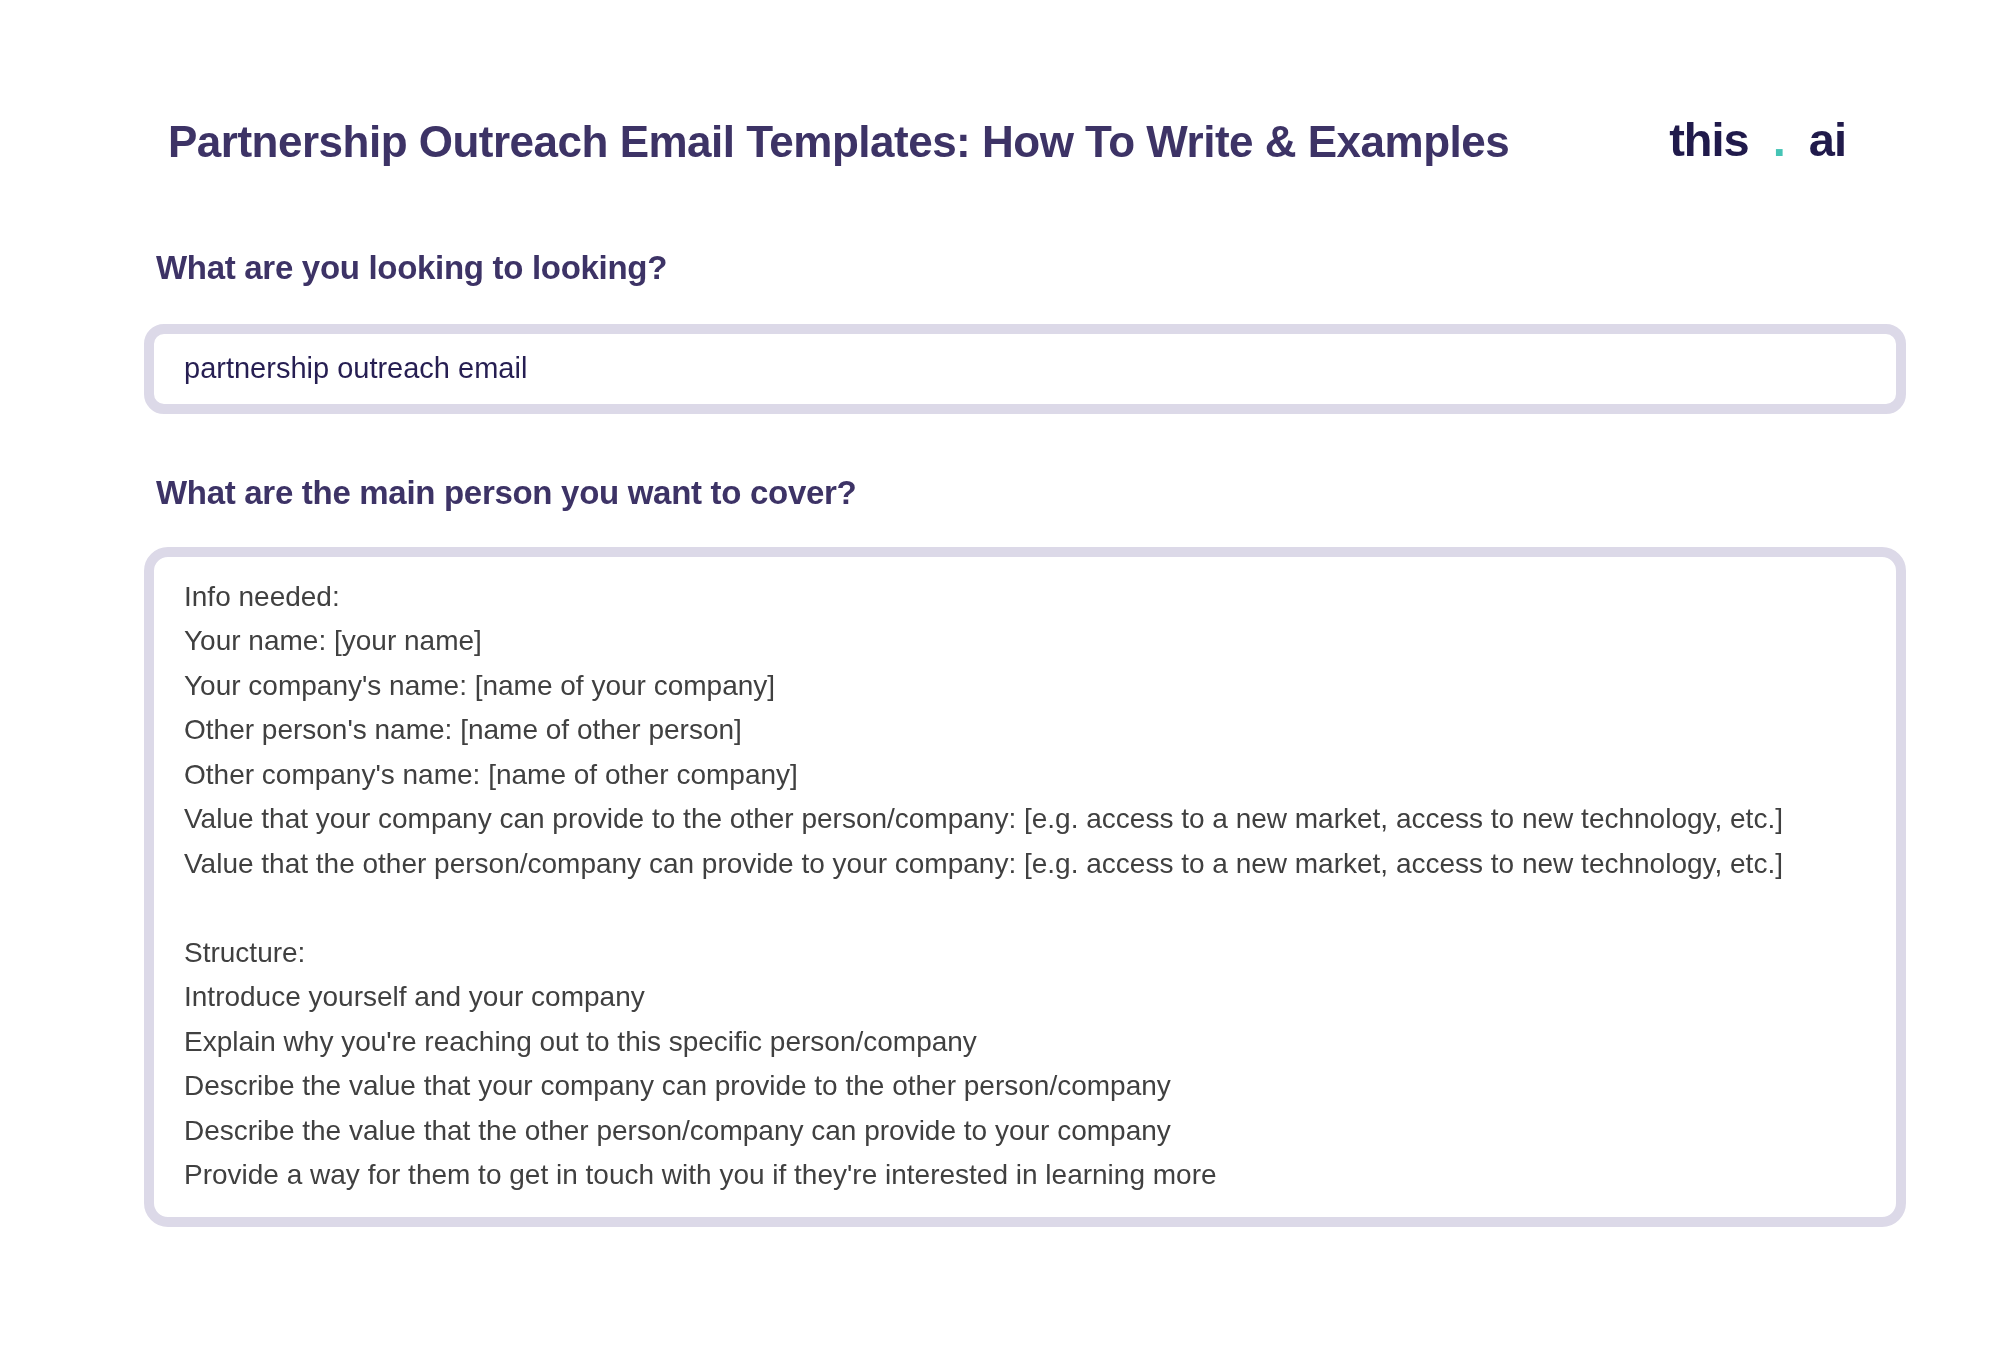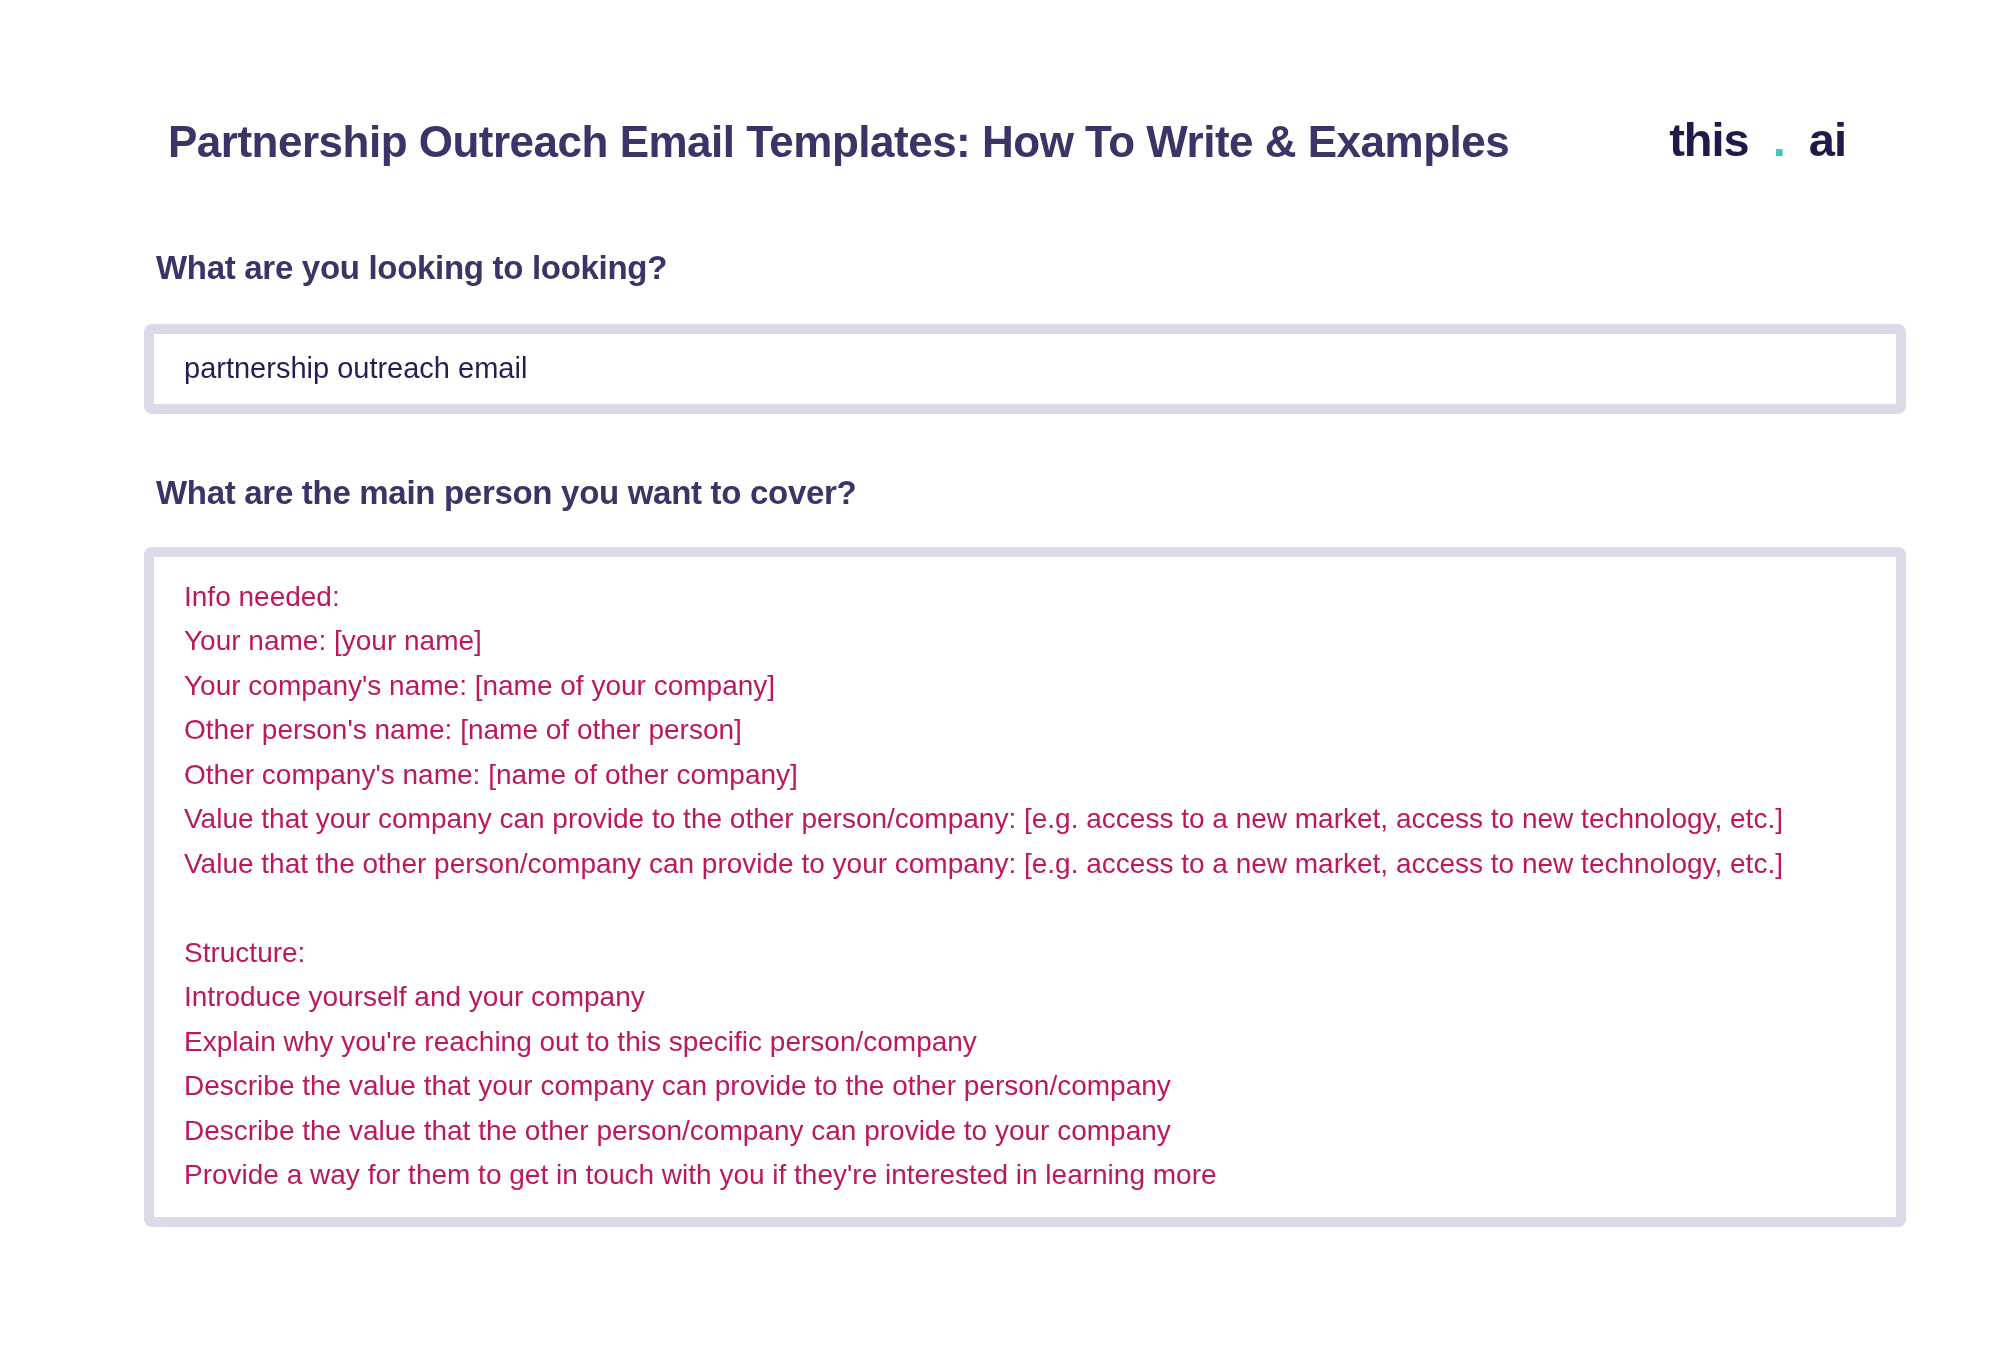--- a/index.html
+++ b/index.html
@@ -61,41 +61,41 @@
   .label-create { margin-top: 44px; }
   .label-points { margin-top: 48px; }
 
   
   .create-input {
     display: block;
     margin-top: 25px;
     width: 1762px;
     height: 90px;
     border: 10px solid #dcd9e8;
-    border-radius: 8px;
+    border-radius: 20px;
     padding: 0 30px;
     font-family: "Liberation Sans", sans-serif;
     font-size: 29px;
     color: #261e52;
     background: #ffffff;
     outline: none;
   }
 
   .points-textarea {
     display: block;
     margin-top: 23px;
     width: 1762px;
     height: 680px;
     border: 10px solid #dcd9e8;
-    border-radius: 8px;
+    border-radius: 24px;
     padding: 18px 30px;
     font-family: "Liberation Sans", sans-serif;
     font-size: 28px;
     line-height: 44.5px;
-    color: #be185d;
+    color: #404040;
     background: #ffffff;
     resize: none;
     outline: none;
     overflow: hidden;
     white-space: pre-wrap;
   }
 </style>
 </head>
 <body>
 

